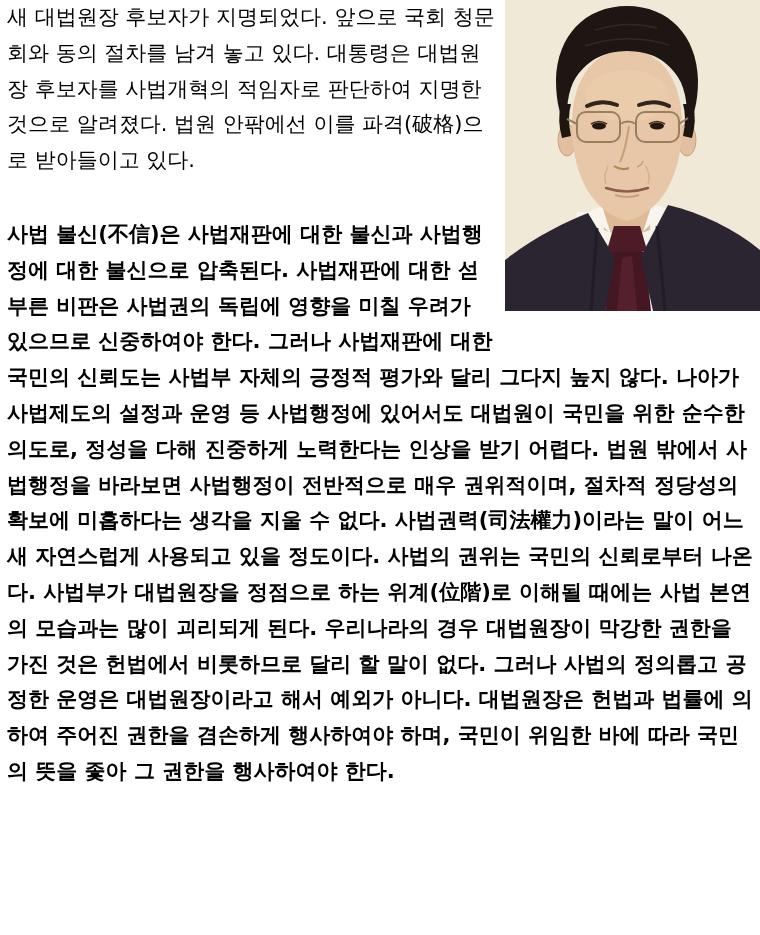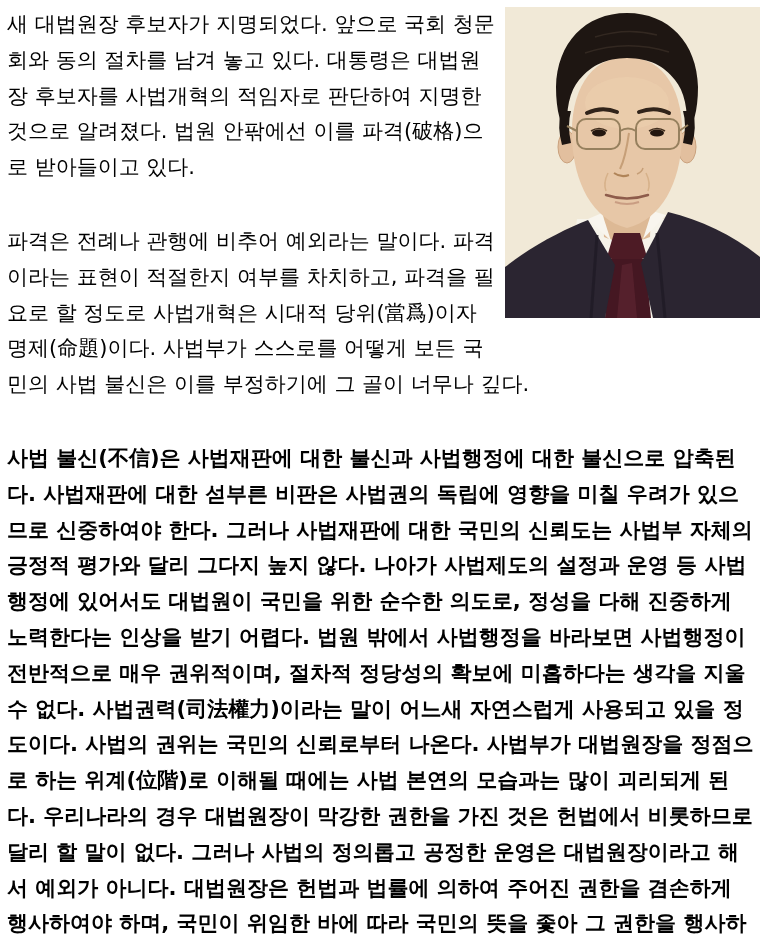--- a/index.html
+++ b/index.html
@@ -10,21 +10,21 @@
     font-family: "DejaVu Sans", "Liberation Sans", sans-serif;
   }
   .article {
     padding: 0 5px 0 7px;
     font-size: 21px;
     line-height: 35.8px;
     color: #000000;
     word-break: break-all;
     text-align: left;
   }
-  .article p { margin: 7px 0 38px 0; }
+  .article p { margin: 0 0 38px 0; }
   .article p:last-child { margin-bottom: 0; font-weight: bold; }
   .portrait {
     float: right;
     width: 255px;
     height: 311px;
     margin: 0 -5px 14px 8px;
     display: block;
   }
 </style>
 </head>
@@ -86,16 +86,15 @@
     <path d="M132,167 Q137,165 138,161" stroke="#c69f78" stroke-width="1.5" fill="none"></path>
 
     <path d="M103,166 Q98,176 101,184" stroke="#d2ab82" stroke-width="1.5" fill="none" opacity="0.8"></path>
     <path d="M141,166 Q146,176 143,184" stroke="#d2ab82" stroke-width="1.5" fill="none" opacity="0.8"></path>
 
     <path d="M101,188 Q122,195 143,188" stroke="#8e5c4b" stroke-width="2.5" stroke-linecap="round" fill="none"></path>
     <path d="M110,195 Q122,199 134,195" stroke="#c29279" stroke-width="2" fill="none" opacity="0.8"></path>
   </svg>
 
   <p>새 대법원장 후보자가 지명되었다. 앞으로 국회 청문회와 동의 절차를 남겨 놓고 있다. 대통령은 대법원장 후보자를 사법개혁의 적임자로 판단하여 지명한 것으로 알려졌다. 법원 안팎에선 이를 파격(破格)으로 받아들이고 있다.</p>
-  <p>파격은 전례나 관행에 비추어 예외라는 말이다. 파격이라는 표현이 적절한지 여부를 차치하고, 파격을 필요로 할 정도로 사법개혁은 시대적 당위(當爲)이자 명제(命題)이다. 사법부가 스스로를 어떻게 보든 국민의 사법 불신은 이를 부정하기에 그 골이 너무나 깊다.</p>
   <p>사법 불신(不信)은 사법재판에 대한 불신과 사법행정에 대한 불신으로 압축된다. 사법재판에 대한 섣부른 비판은 사법권의 독립에 영향을 미칠 우려가 있으므로 신중하여야 한다. 그러나 사법재판에 대한 국민의 신뢰도는 사법부 자체의 긍정적 평가와 달리 그다지 높지 않다. 나아가 사법제도의 설정과 운영 등 사법행정에 있어서도 대법원이 국민을 위한 순수한 의도로, 정성을 다해 진중하게 노력한다는 인상을 받기 어렵다. 법원 밖에서 사법행정을 바라보면 사법행정이 전반적으로 매우 권위적이며, 절차적 정당성의 확보에 미흡하다는 생각을 지울 수 없다. 사법권력(司法權力)이라는 말이 어느새 자연스럽게 사용되고 있을 정도이다. 사법의 권위는 국민의 신뢰로부터 나온다. 사법부가 대법원장을 정점으로 하는 위계(位階)로 이해될 때에는 사법 본연의 모습과는 많이 괴리되게 된다. 우리나라의 경우 대법원장이 막강한 권한을 가진 것은 헌법에서 비롯하므로 달리 할 말이 없다. 그러나 사법의 정의롭고 공정한 운영은 대법원장이라고 해서 예외가 아니다. 대법원장은 헌법과 법률에 의하여 주어진 권한을 겸손하게 행사하여야 하며, 국민이 위임한 바에 따라 국민의 뜻을 좇아 그 권한을 행사하여야 한다.</p>
 
 </div>
 
 </body></html>

